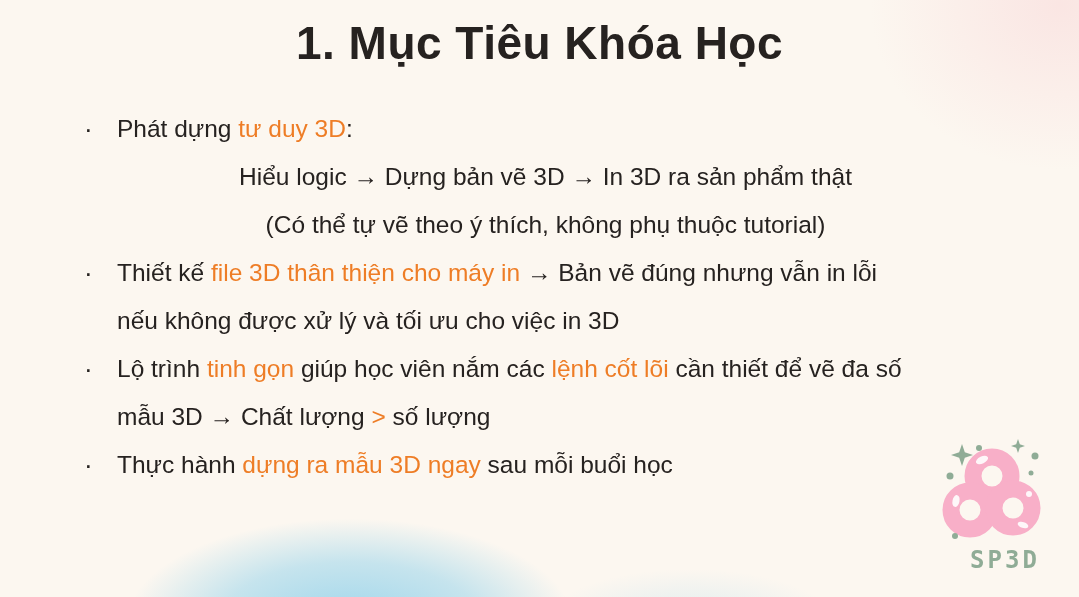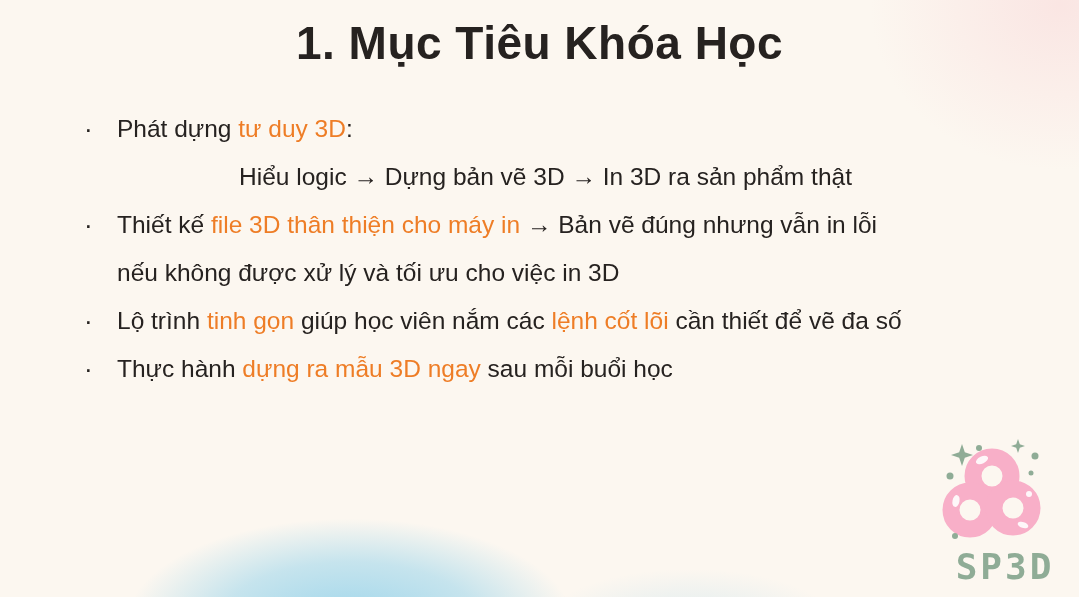--- a/index.html
+++ b/index.html
@@ -65,42 +65,44 @@
     left: 935px; top: 432px;
     width: 140px;
     display: flex;
     flex-direction: column;
     align-items: center;
   }
   .logo-text {
     margin-top: 2px;
     font-family: "DejaVu Sans Mono", "Liberation Mono", monospace;
     font-weight: 700;
-    font-size: 36px;
+    font-size: 24px;
     letter-spacing: 3px;
     color: #8FAC96;
     text-align: center;
   }
 </style>
 </head>
 <body>
 
 <div class="slide">
   <div class="bg-blob blob-blue"></div>
   <div class="bg-blob blob-blue2"></div>
   <div class="bg-blob blob-pink"></div>
 
   <h1 class="title">1. Mục Tiêu Khóa Học</h1>
 
   <div class="content" id="content">
       <div class="line bullet"><span class="dot">·</span><span style="color: rgb(38, 34, 32);">Phát dựng </span><span style="color: rgb(238, 125, 38);">tư duy 3D</span><span style="color: rgb(38, 34, 32);">:</span></div>
       <div class="line center"><span style="color: rgb(38, 34, 32);">Hiểu logic → Dựng bản vẽ 3D → In 3D ra sản phẩm thật</span></div>
+      <div class="line center"><span style="color: rgb(38, 34, 32);">(Có thể tự vẽ theo ý thích, không phụ thuộc tutorial)</span></div>
       <div class="line bullet"><span class="dot">·</span><span style="color: rgb(38, 34, 32);">Thiết kế </span><span style="color: rgb(238, 125, 38);">file 3D thân thiện cho máy in</span><span style="color: rgb(38, 34, 32);"> → Bản vẽ đúng nhưng vẫn in lỗi</span></div>
       <div class="line cont"><span style="color: rgb(38, 34, 32);">nếu không được xử lý và tối ưu cho việc in 3D</span></div>
       <div class="line bullet"><span class="dot">·</span><span style="color: rgb(38, 34, 32);">Lộ trình </span><span style="color: rgb(238, 125, 38);">tinh gọn</span><span style="color: rgb(38, 34, 32);"> giúp học viên nắm các </span><span style="color: rgb(238, 125, 38);">lệnh cốt lõi</span><span style="color: rgb(38, 34, 32);"> cần thiết để vẽ đa số</span></div>
+      <div class="line cont"><span style="color: rgb(38, 34, 32);">mẫu 3D → Chất lượng </span><span style="color: rgb(238, 125, 38);">&gt;</span><span style="color: rgb(38, 34, 32);"> số lượng</span></div>
       <div class="line bullet"><span class="dot">·</span><span style="color: rgb(38, 34, 32);">Thực hành </span><span style="color: rgb(238, 125, 38);">dựng ra mẫu 3D ngay</span><span style="color: rgb(38, 34, 32);"> sau mỗi buổi học</span></div>
     </div>
 
   <div class="logo">
     <svg width="140" height="112" viewBox="0 0 140 112">
 
       <g stroke="#F8AFC8" stroke-width="17" fill="none">
         <circle cx="57" cy="44" r="19"></circle>
         <circle cx="35" cy="78" r="19"></circle>
         <circle cx="78" cy="76" r="19"></circle>

